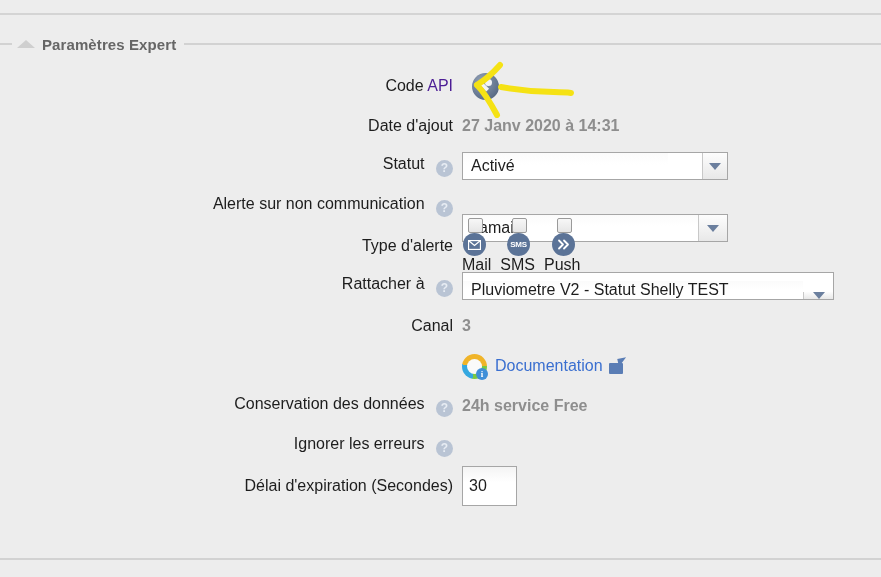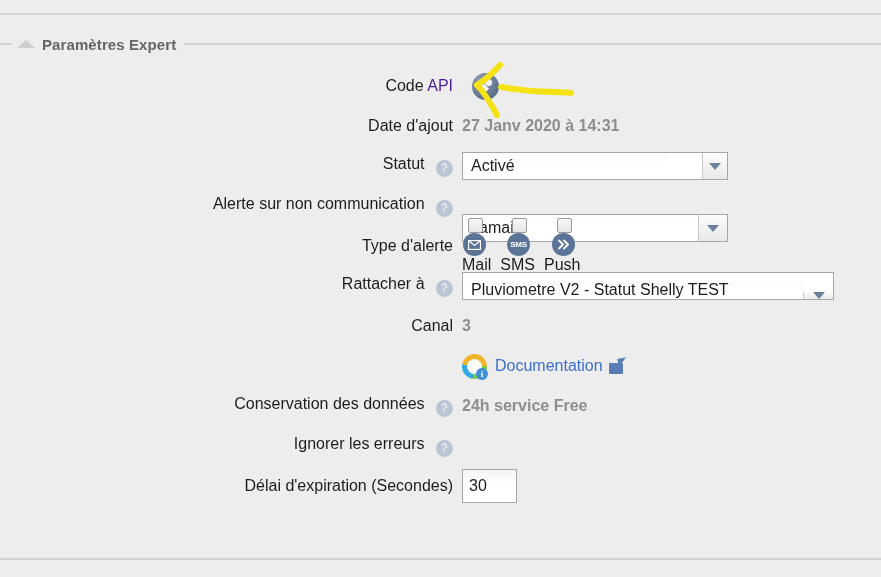--- a/index.html
+++ b/index.html
@@ -161,21 +161,21 @@
   .sel-alerte { width: 266px; margin-top: 44px; }
   .sel-alerte .value { width: 234px; }
   .sel-rattacher { width: 372px; align-items: flex-end; }
   .sel-rattacher .value { width: 340px; }
   .sel-ignorer { width: 206px; }
   .sel-ignorer .value { width: 174px; }
 
   
   .text-input {
     width: 55px;
-    height: 34px;
+    height: 40px;
     border: 1px solid #a6a6a6;
     background: linear-gradient(#f4f4f4, #ffffff 40%);
     font-size: 16px;
     color: #1d1d1d;
     padding: 10px 6px;
     box-sizing: border-box;
     font-family: "Liberation Sans", sans-serif;
   }
 
   

